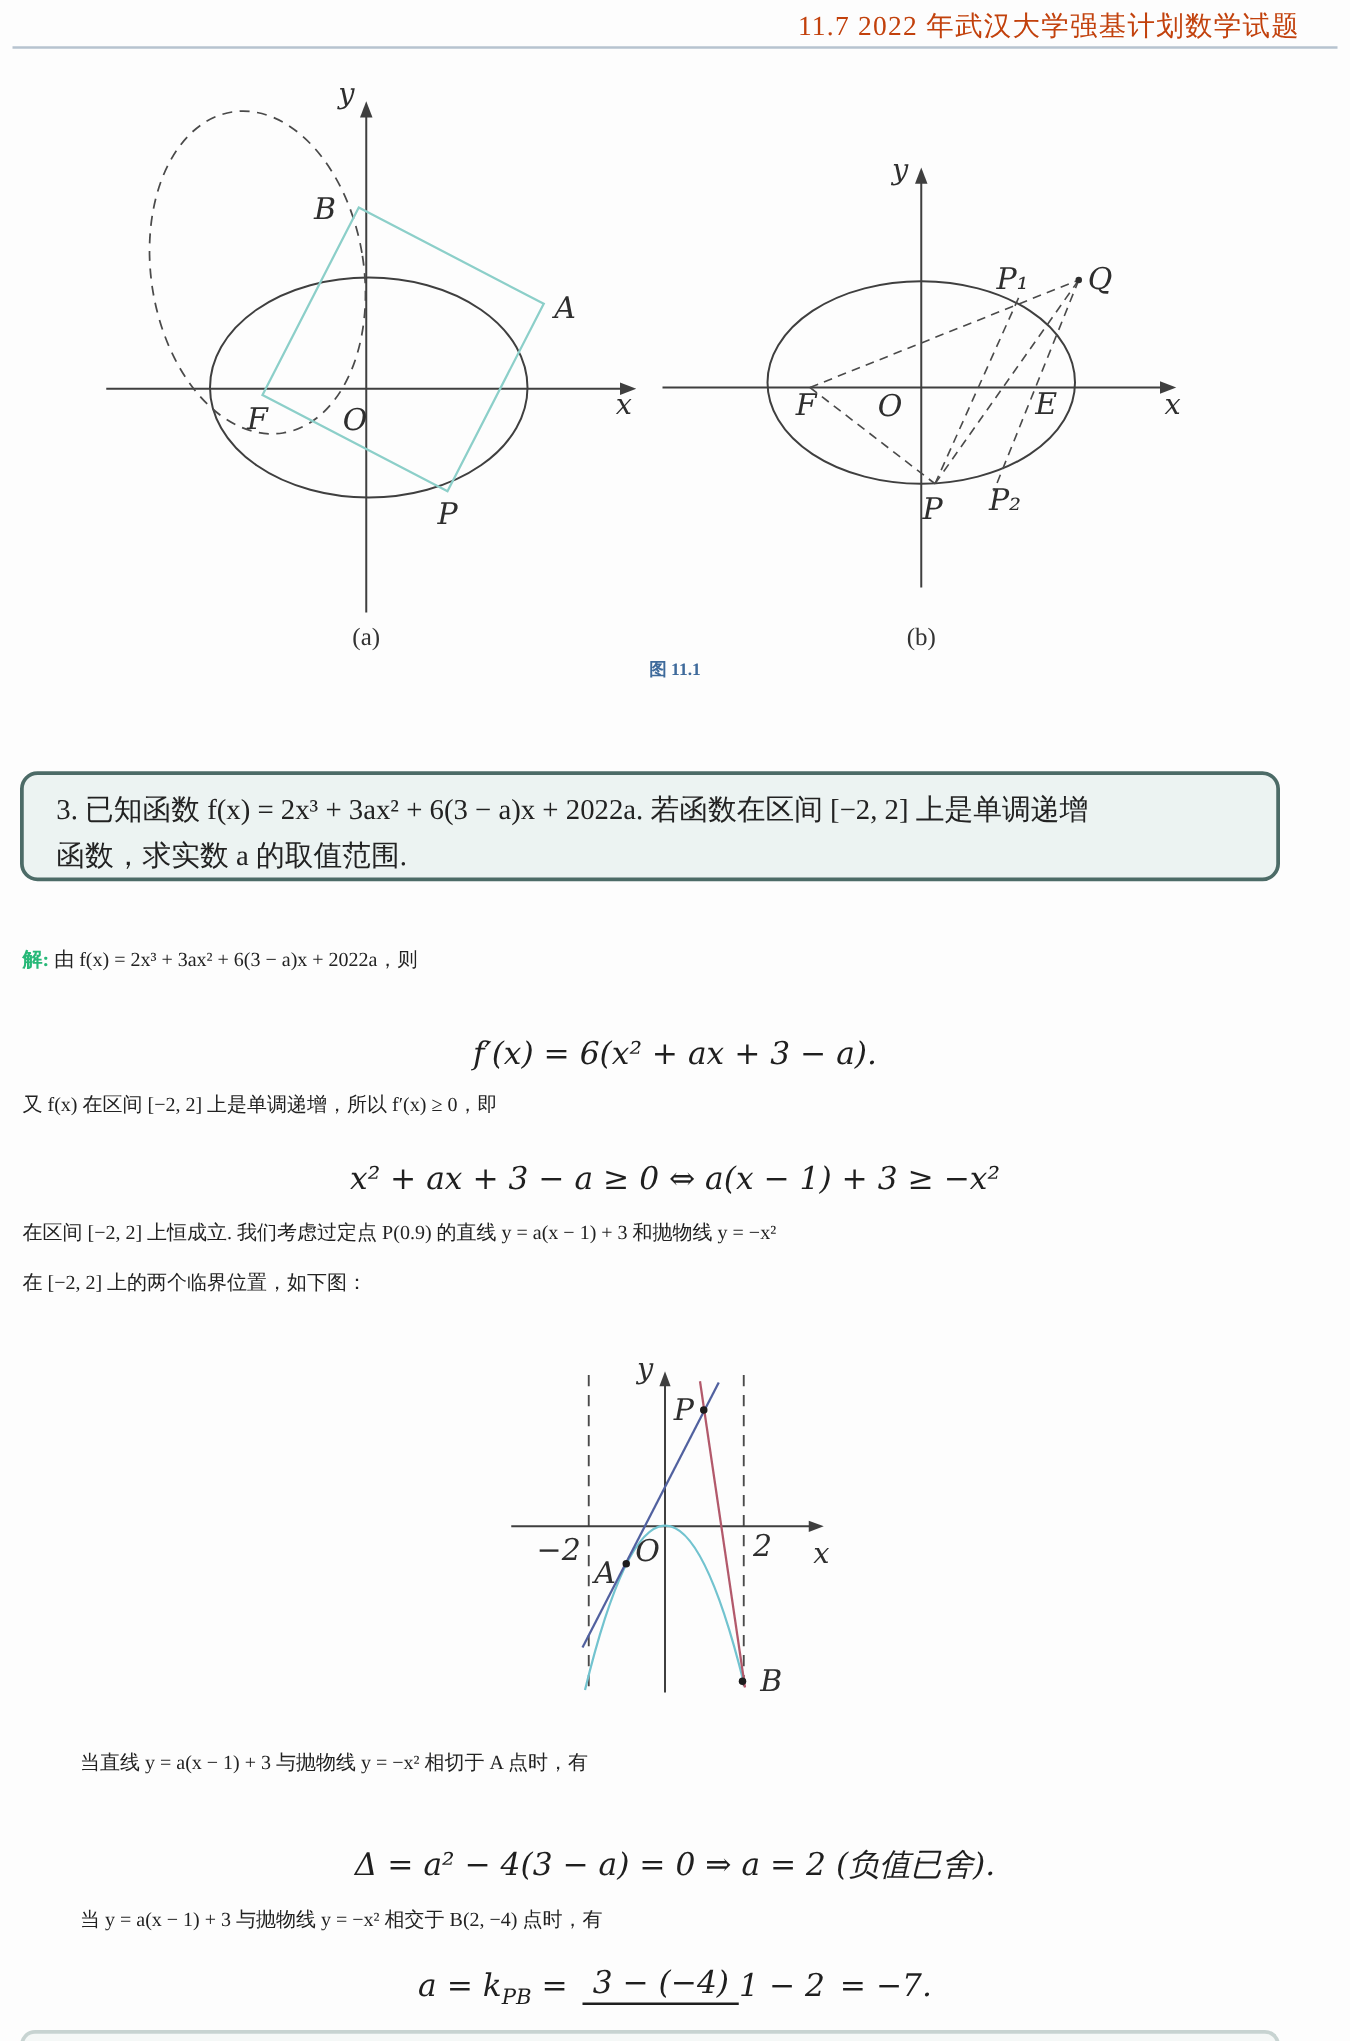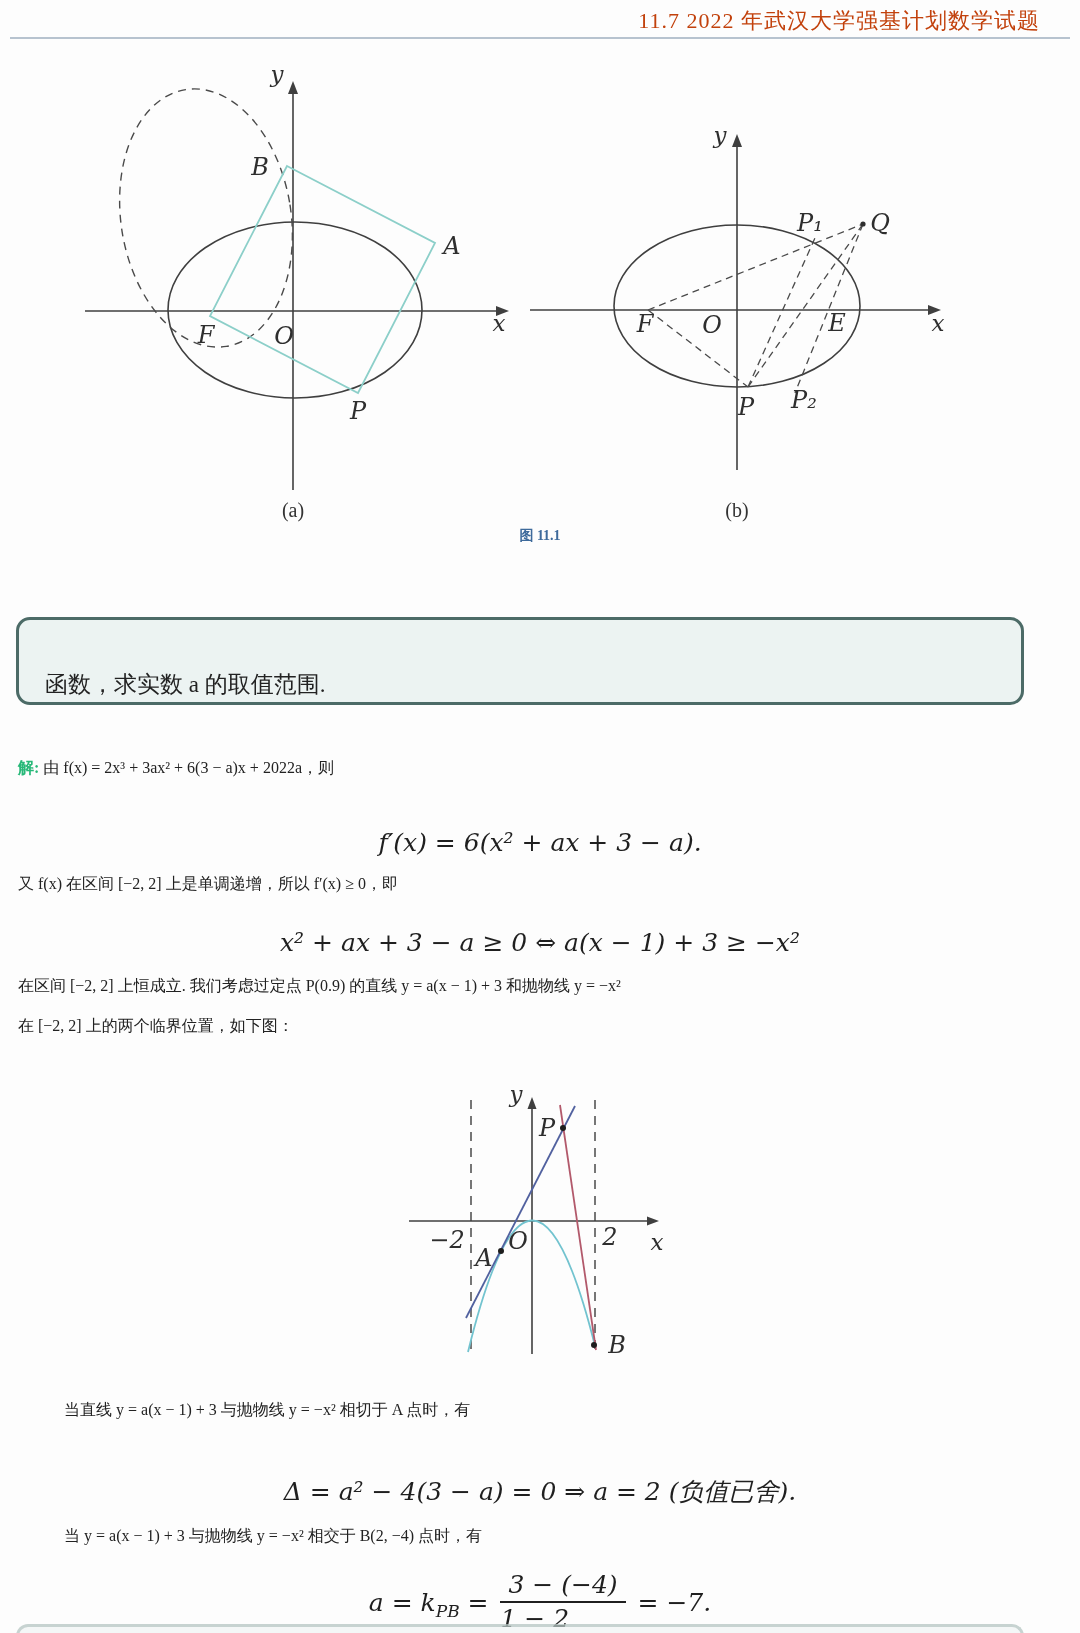--- a/index.html
+++ b/index.html
@@ -20,21 +20,21 @@
     border:3px solid #4c6b67;border-radius:14px;background:#ecf3f2;
     padding:0 0 4px 0;
   }
   .pline{position:absolute;left:26px;font-size:23px;color:#222;}
   .body-line{font-size:16px;color:#222;}
   .eq{
     left:0;width:1080px;text-align:center;font-size:25px;color:#1f1f1f;
     font-style:italic;font-family:"DejaVu Serif","Liberation Serif",serif;
   }
   .sol-label{color:#27b878;font-weight:bold;}
-  .frac{display:inline-flex;flex-direction:column;vertical-align:middle;text-align:left;margin:0 4px;position:relative;top:-2px;}
+  .frac{display:inline-flex;flex-direction:row;vertical-align:middle;text-align:right;margin:0 4px;position:relative;top:-2px;}
   .frac .num{border-bottom:2px solid #1f1f1f;padding:0 8px 3px 8px;line-height:1.05;}
   .frac .den{padding-top:3px;line-height:1.05;}
   sub.msub{font-size:17px;font-style:italic;}
   .bottom-sliver{
     left:16px;top:1624px;width:1002px;height:12px;border:3px solid #b6c6c3;border-bottom:none;
     border-radius:12px 12px 0 0;background:#f2f6f5;opacity:.75;
   }
   svg text{font-family:"DejaVu Serif","Liberation Serif",serif;font-style:italic;fill:#2e2e2e;}
 </style>
 </head>
@@ -91,20 +91,21 @@
   <text x="810" y="231" font-size="24" text-anchor="middle">P₁</text>
   <text x="880" y="231" font-size="24" text-anchor="middle">Q</text>
   <text x="804" y="408" font-size="24" text-anchor="middle">P₂</text>
 </svg>
 
 <div class="abs cap" style="left:253px;top:499px;">(a)</div>
 <div class="abs cap" style="left:697px;top:499px;">(b)</div>
 <div class="abs figcap">图 11.1</div>
 
 <div class="abs problem-box">
+  <div class="pline" style="top:12px;">3. 已知函数 f(x) = 2x³ + 3ax² + 6(3 − a)x + 2022a. 若函数在区间 [−2, 2] 上是单调递增</div>
   <div class="pline" style="top:49px;">函数，求实数 a 的取值范围.</div>
 </div>
 
 <div class="abs body-line" style="left:18px;top:758px;">
   <span class="sol-label">解:</span><span> 由 f(x) = 2x³ + 3ax² + 6(3 − a)x + 2022a，则</span>
 </div>
 
 <div class="abs eq" style="top:828px;">f′(x) = 6(x² + ax + 3 − a).</div>
 
 <div class="abs body-line" style="left:18px;top:874px;">又 f(x) 在区间 [−2, 2] 上是单调递增，所以 f′(x) ≥ 0，即</div>

